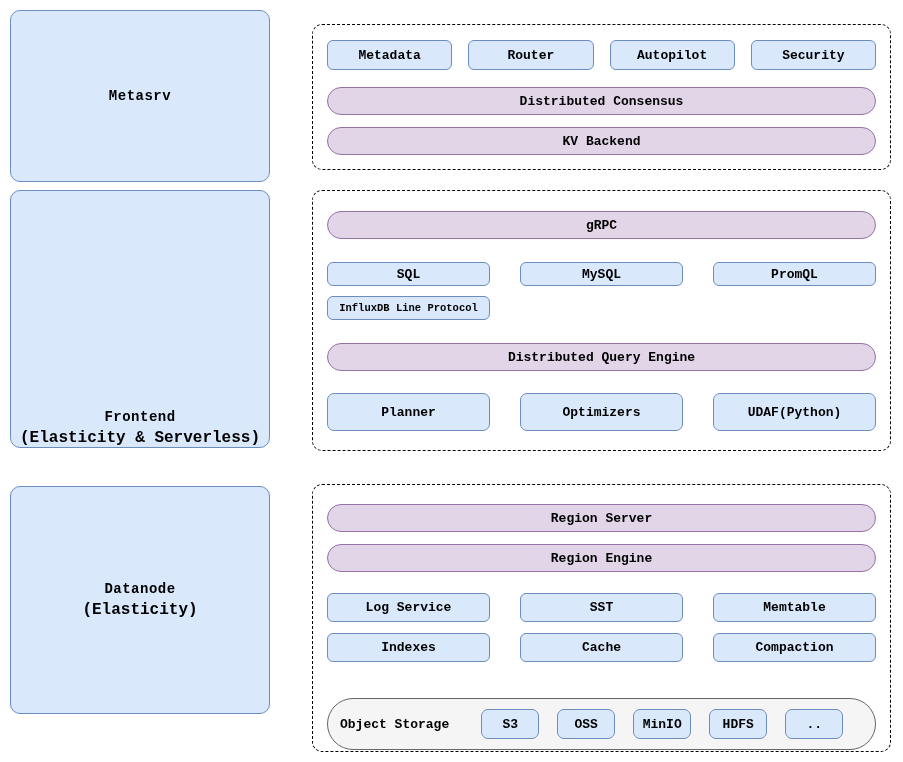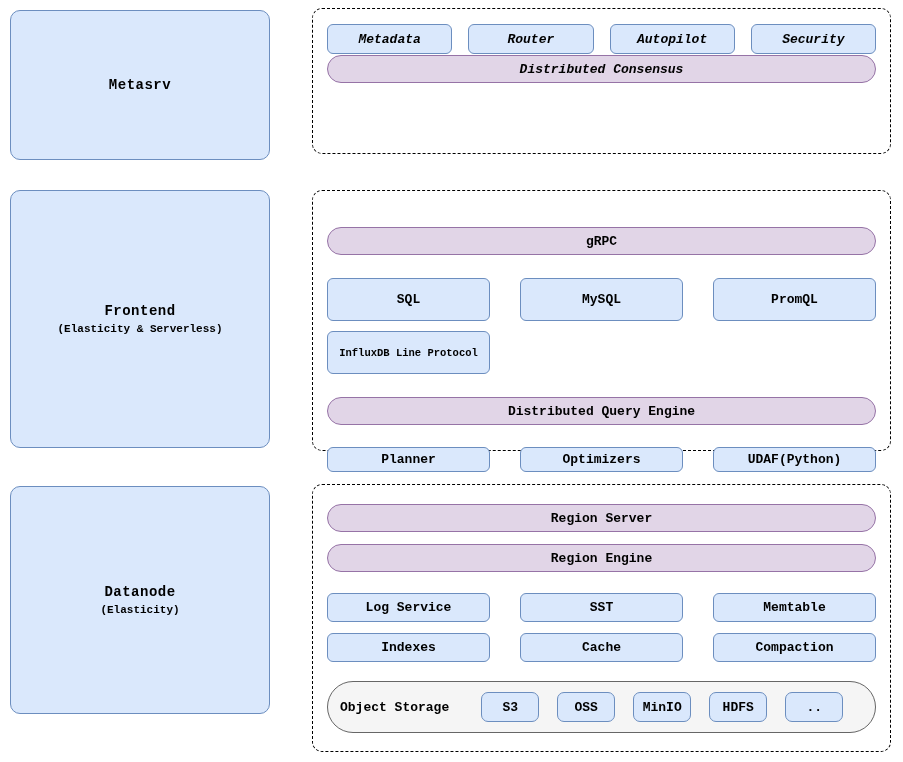--- a/index.html
+++ b/index.html
@@ -15,33 +15,33 @@
   }
 
   
   .big-box {
     position:absolute; left:10px; width:260px;
     background:#dae8fc; border:1px solid #6c8ebf; border-radius:10px;
     display:flex; flex-direction:column; align-items:center; justify-content:center;
     text-align:center;
   }
   .big-box .title { font-size:14px; letter-spacing:0.5px; }
-  .big-box .subtitle { font-size:11px; margin-top:4px; }
-  #box-metasrv  { top:10px;  height:150px; }
-  #box-frontend { top:190px; height:258px; }
+  .big-box .subtitle { font-size:16px; margin-top:4px; }
+  #box-metasrv  { top:10px;  height:172px; }
+  #box-frontend { top:190px; height:258px;justify-content:flex-end; }
   #box-datanode { top:486px; height:228px; }
 
   
   .panel {
     position:absolute; left:312px; width:579px;
     border:1px dashed #000000; border-radius:10px;
     background:#ffffff;
     padding:14px;
   }
-  #panel-metasrv  { top:8px;  height:146px; padding-top:15px;font-style:italic; }
+  #panel-metasrv  { top:24px;  height:146px; padding-top:15px; }
   #panel-frontend { top:190px; height:261px; }
   #panel-datanode { top:484px; height:268px; }
 
   
   .chip {
     background:#dae8fc; border:1px solid #6c8ebf; border-radius:6px;
     display:flex; align-items:center; justify-content:center;
     height:30px; text-align:center;
   }
   .pill {
@@ -51,39 +51,39 @@
   }
 
   .row4 { display:flex; gap:16px; }
   .row4 .chip { flex:1; }
   .row2 { display:flex; gap:28px; }
   .row2 .pill { flex:1; }
   .grid3 {
     display:grid; grid-template-columns:repeat(3,1fr);
     gap:10px 30px;
   }
-  .grid3 .chip { height:43px; }
+  .grid3 .chip { height:24px; }
   .small-text { font-size:10.5px; }
 
-  #panel-metasrv .pill-consensus { margin-top:1px; }
+  #panel-metasrv .pill-consensus { margin-top:17px; }
   #panel-metasrv .pill-kv        { margin-top:12px; }
 
-  #panel-frontend .row2          { margin-top:22px; }
+  #panel-frontend .row2          { margin-top:6px; }
   #panel-frontend .grid-protocols{ margin-top:23px; }
   #panel-frontend .pill-engine   { margin-top:23px; }
   #panel-frontend .grid-engine   { margin-top:22px; gap:0 30px; }
-  #panel-frontend .grid-engine .chip { height:25px; }
+  #panel-frontend .grid-engine .chip { height:38px;border-radius:7px; }
 
   #panel-datanode .pill-rserver  { margin-top:5px; }
   #panel-datanode .pill-rengine  { margin-top:12px; }
   #panel-datanode .grid-comp     { margin-top:21px; gap:11px 30px; }
   #panel-datanode .grid-comp .chip { height:29px; }
 
   .object-storage {
-    margin-top:19px; height:52px;
+    margin-top:36px; height:52px;
     background:#f5f5f5; border:1px solid #666666; border-radius:26px;
     display:flex; align-items:center;
     padding:0 28px 0 12px; gap:18px;
   }
   .object-storage .os-label { flex:none; margin-right:14px; font-size:13px; }
   .object-storage .chip { width:58px; flex:none; height:30px; border-radius:7px; }
 </style>
 </head>
 <body>
 
@@ -104,20 +104,21 @@
   </div>
 
   <div class="panel" id="panel-metasrv">
     <div class="row4">
       <div class="chip">Metadata</div>
       <div class="chip">Router</div>
       <div class="chip">Autopilot</div>
       <div class="chip">Security</div>
     </div>
     <div class="pill pill-consensus">Distributed Consensus</div>
+    <div class="pill pill-kv">KV Backend</div>
   </div>
 
   <div class="panel" id="panel-frontend">
     <div class="row2">
       <div class="pill">gRPC</div>
     </div>
     <div class="grid3 grid-protocols">
       <div class="chip">SQL</div>
       <div class="chip">MySQL</div>
       <div class="chip">PromQL</div>

